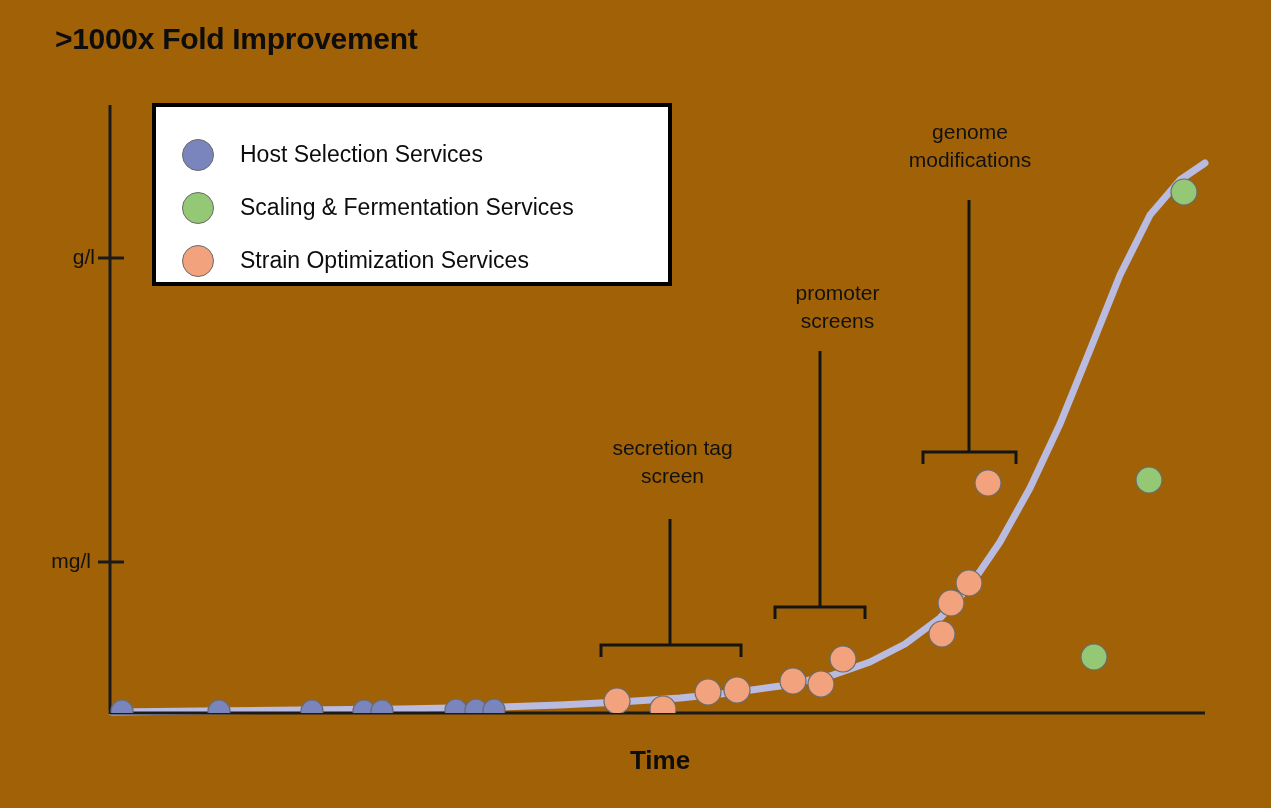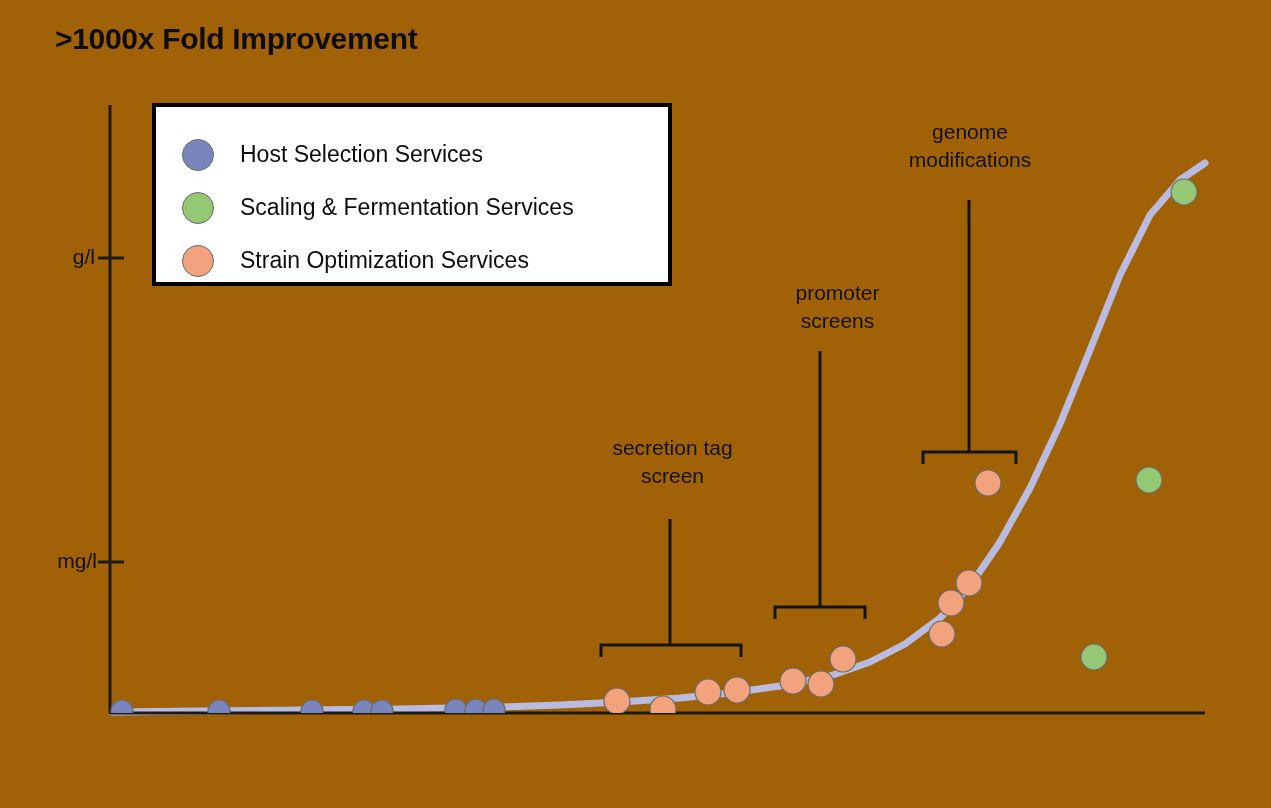--- a/index.html
+++ b/index.html
@@ -34,21 +34,21 @@
     top: 0;
   }
   .axis-tick-label {
     position: absolute;
     font-size: 21px;
     color: #111111;
     text-align: right;
     white-space: nowrap;
   }
   #ylabel-gl { left: 10px; top: 245px; width: 85px; }
-  #ylabel-mgl { left: 12px; top: 549px; width: 85px; }
+  #ylabel-mgl { left: 6px; top: 549px; width: 85px; }
   #xaxis-label {
     position: absolute;
     left: 560px;
     top: 745px;
     width: 200px;
     text-align: center;
     font-size: 26px;
     font-weight: bold;
     color: #0d0d0d;
   }
@@ -139,20 +139,21 @@
         <circle cx="969" cy="583" r="13" fill="#f2a27d" stroke="#6b6b6b" stroke-width="1.2"></circle>
         <circle cx="988" cy="483" r="13" fill="#f2a27d" stroke="#6b6b6b" stroke-width="1.2"></circle>
         <circle cx="1094" cy="657" r="13" fill="#94c874" stroke="#6b6b6b" stroke-width="1.2"></circle>
         <circle cx="1149" cy="480" r="13" fill="#94c874" stroke="#6b6b6b" stroke-width="1.2"></circle>
         <circle cx="1184" cy="192" r="13" fill="#94c874" stroke="#6b6b6b" stroke-width="1.2"></circle>
       </g>
   </svg>
 
   <div class="axis-tick-label" id="ylabel-gl">g/l</div>
   <div class="axis-tick-label" id="ylabel-mgl">mg/l</div>
+  <div id="xaxis-label">Time</div>
 
   <div id="legend">
     <div class="legend-row">
       <span class="legend-swatch" style="background: rgb(123, 133, 189);"></span>
       <span class="legend-text">Host Selection Services</span>
     </div>
     <div class="legend-row">
       <span class="legend-swatch" style="background: rgb(148, 200, 116);"></span>
       <span class="legend-text">Scaling &amp; Fermentation Services</span>
     </div>

